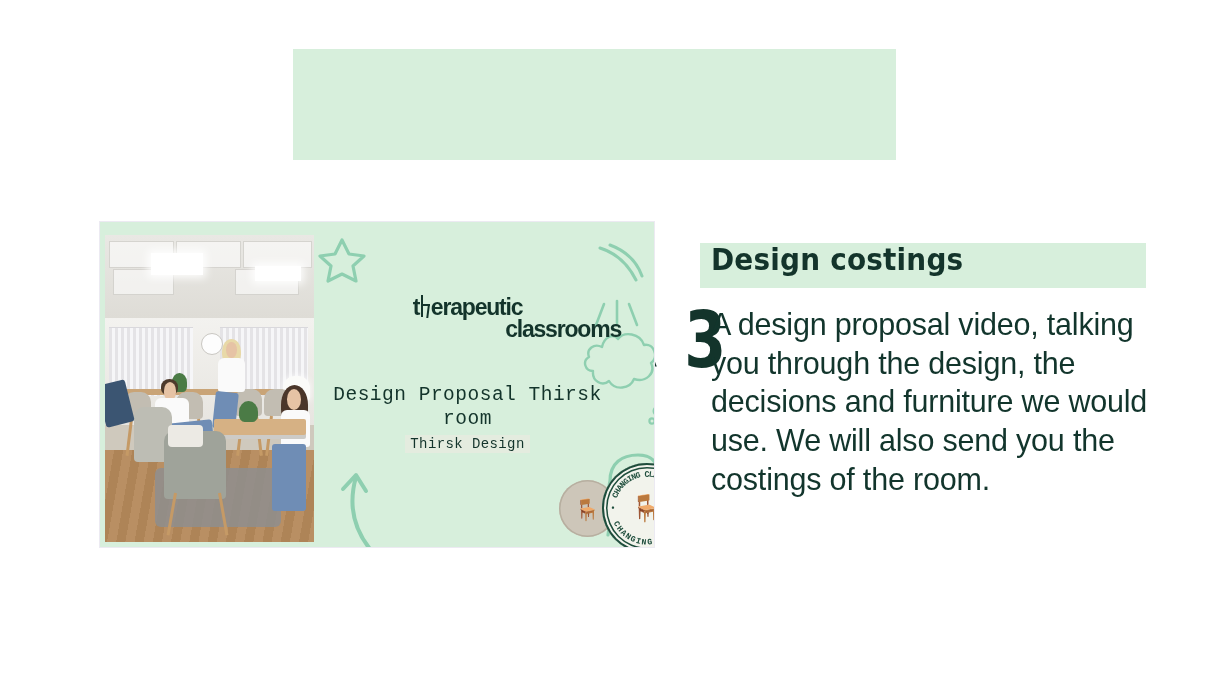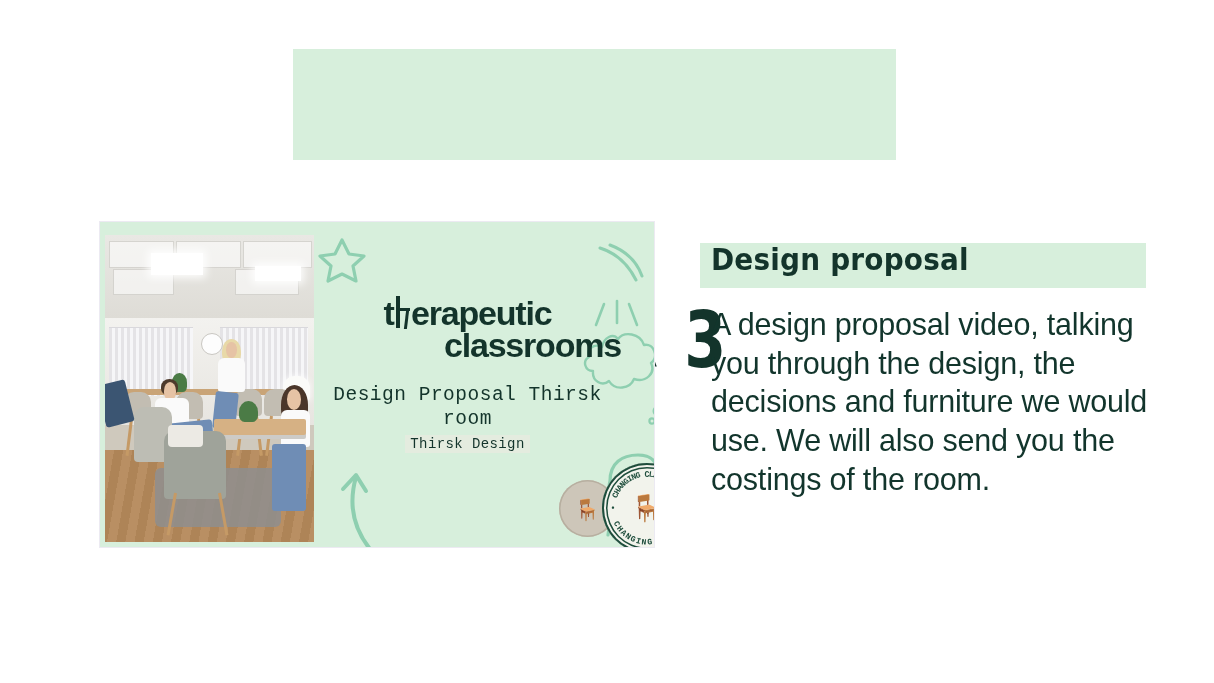--- a/index.html
+++ b/index.html
@@ -153,21 +153,21 @@
     right: 5px;
     bottom: 5px;
   }
   .board-logo {
     position:absolute;
     left: 0; right: 28px;
     top: 60px;
     text-align:center;
     color:#13342b;
     font-weight:700;
-    font-size:34px;
+    font-size:23px;
     line-height: 0.93;
     letter-spacing:-1.2px;
   }
   .board-logo .line2 { display:block;text-align:right; }
   .chair-h {
     position:relative;
     display:inline-block;
     width:0.50em; height:0.98em;
     vertical-align:-0.10em;
     margin-right:0.01em;
@@ -448,16 +448,16 @@
             <span style="transform: translate(8.4px, 32.95px) rotate(-14.31deg) translate(-50%, -50%);"> </span>
             <span style="transform: translate(-34px, 0px) translate(-50%, -50%);">•</span>
           </div>
         <span class="chair-glyph">🪑</span>
       </div>
 
     </div>
   </div>
 
   <div class="heading-band"></div>
-  <div class="heading-text">Design proposal</div>
+  <div class="heading-text">Design costings</div>
   <div class="body-copy">A design proposal video, talking you through the design, the decisions and furniture we would use. We will also send you the costings of the room.</div>
 
 </div>
 
 </body></html>

